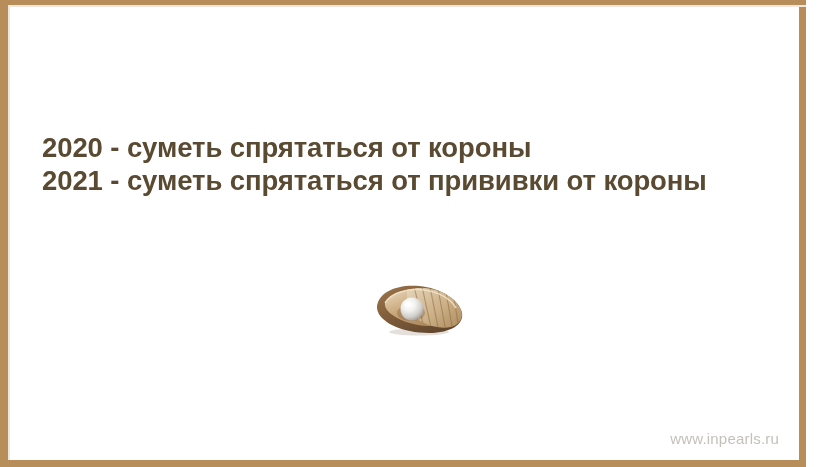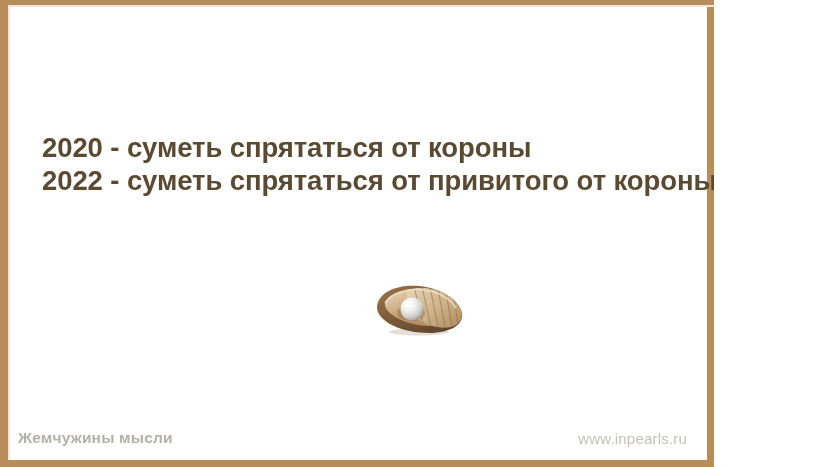--- a/index.html
+++ b/index.html
@@ -5,21 +5,21 @@
   html, body {
     margin: 0;
     padding: 0;
     background: #ffffff;
   }
   body {
     font-family: "Liberation Sans", sans-serif;
   }
   #poster {
     position: relative;
-    width: 714px;
+    width: 806px;
     height: 467px;
     background: #ffffff;
     box-sizing: border-box;
     overflow: hidden;
   }
   
   .frame-edge {
     position: absolute;
     background: #b78d5a;
   }
@@ -89,21 +89,21 @@
 <div id="poster">
 
   <div class="frame-edge frame-top"></div>
   <div class="frame-edge frame-bottom"></div>
   <div class="frame-edge frame-left"></div>
   <div class="frame-edge frame-right"></div>
   <div class="frame-inner-hint"></div>
 
   <div id="quote-block">
     <div class="quote-line">2020 - суметь спрятаться от короны</div>
-    <div class="quote-line">2022 - суметь спрятаться от привитого от короны</div>
+    <div class="quote-line">2021 - суметь спрятаться от прививки от короны</div>
   </div>
 
   <div id="shell-art">
     <svg width="100" height="58" viewBox="0 0 100 58" xmlns="http://www.w3.org/2000/svg">
       <defs>
         <linearGradient id="gShellOuter" x1="0%" y1="10%" x2="85%" y2="95%">
           <stop offset="0%" stop-color="#9c7murky"></stop>
           <stop offset="0%" stop-color="#9a7349"></stop>
           <stop offset="45%" stop-color="#7d5b39"></stop>
           <stop offset="100%" stop-color="#5f452c"></stop>
@@ -149,16 +149,15 @@
 
       <ellipse cx="44" cy="33" rx="14" ry="8" fill="#7b5a38" opacity="0.35"></ellipse>
 
       <circle cx="45" cy="29" r="11.5" fill="url(#gPearl)"></circle>
       <ellipse cx="41" cy="24.5" rx="3.6" ry="2.4" fill="#ffffff" opacity="0.9"></ellipse>
 
       <ellipse cx="52" cy="52" rx="30" ry="3.4" fill="#6b4f33" opacity="0.18"></ellipse>
     </svg>
   </div>
 
-  <div id="footer-left">Жемчужины мысли</div>
   <div id="footer-right">www.inpearls.ru</div>
 
 </div>
 
 </body></html>

